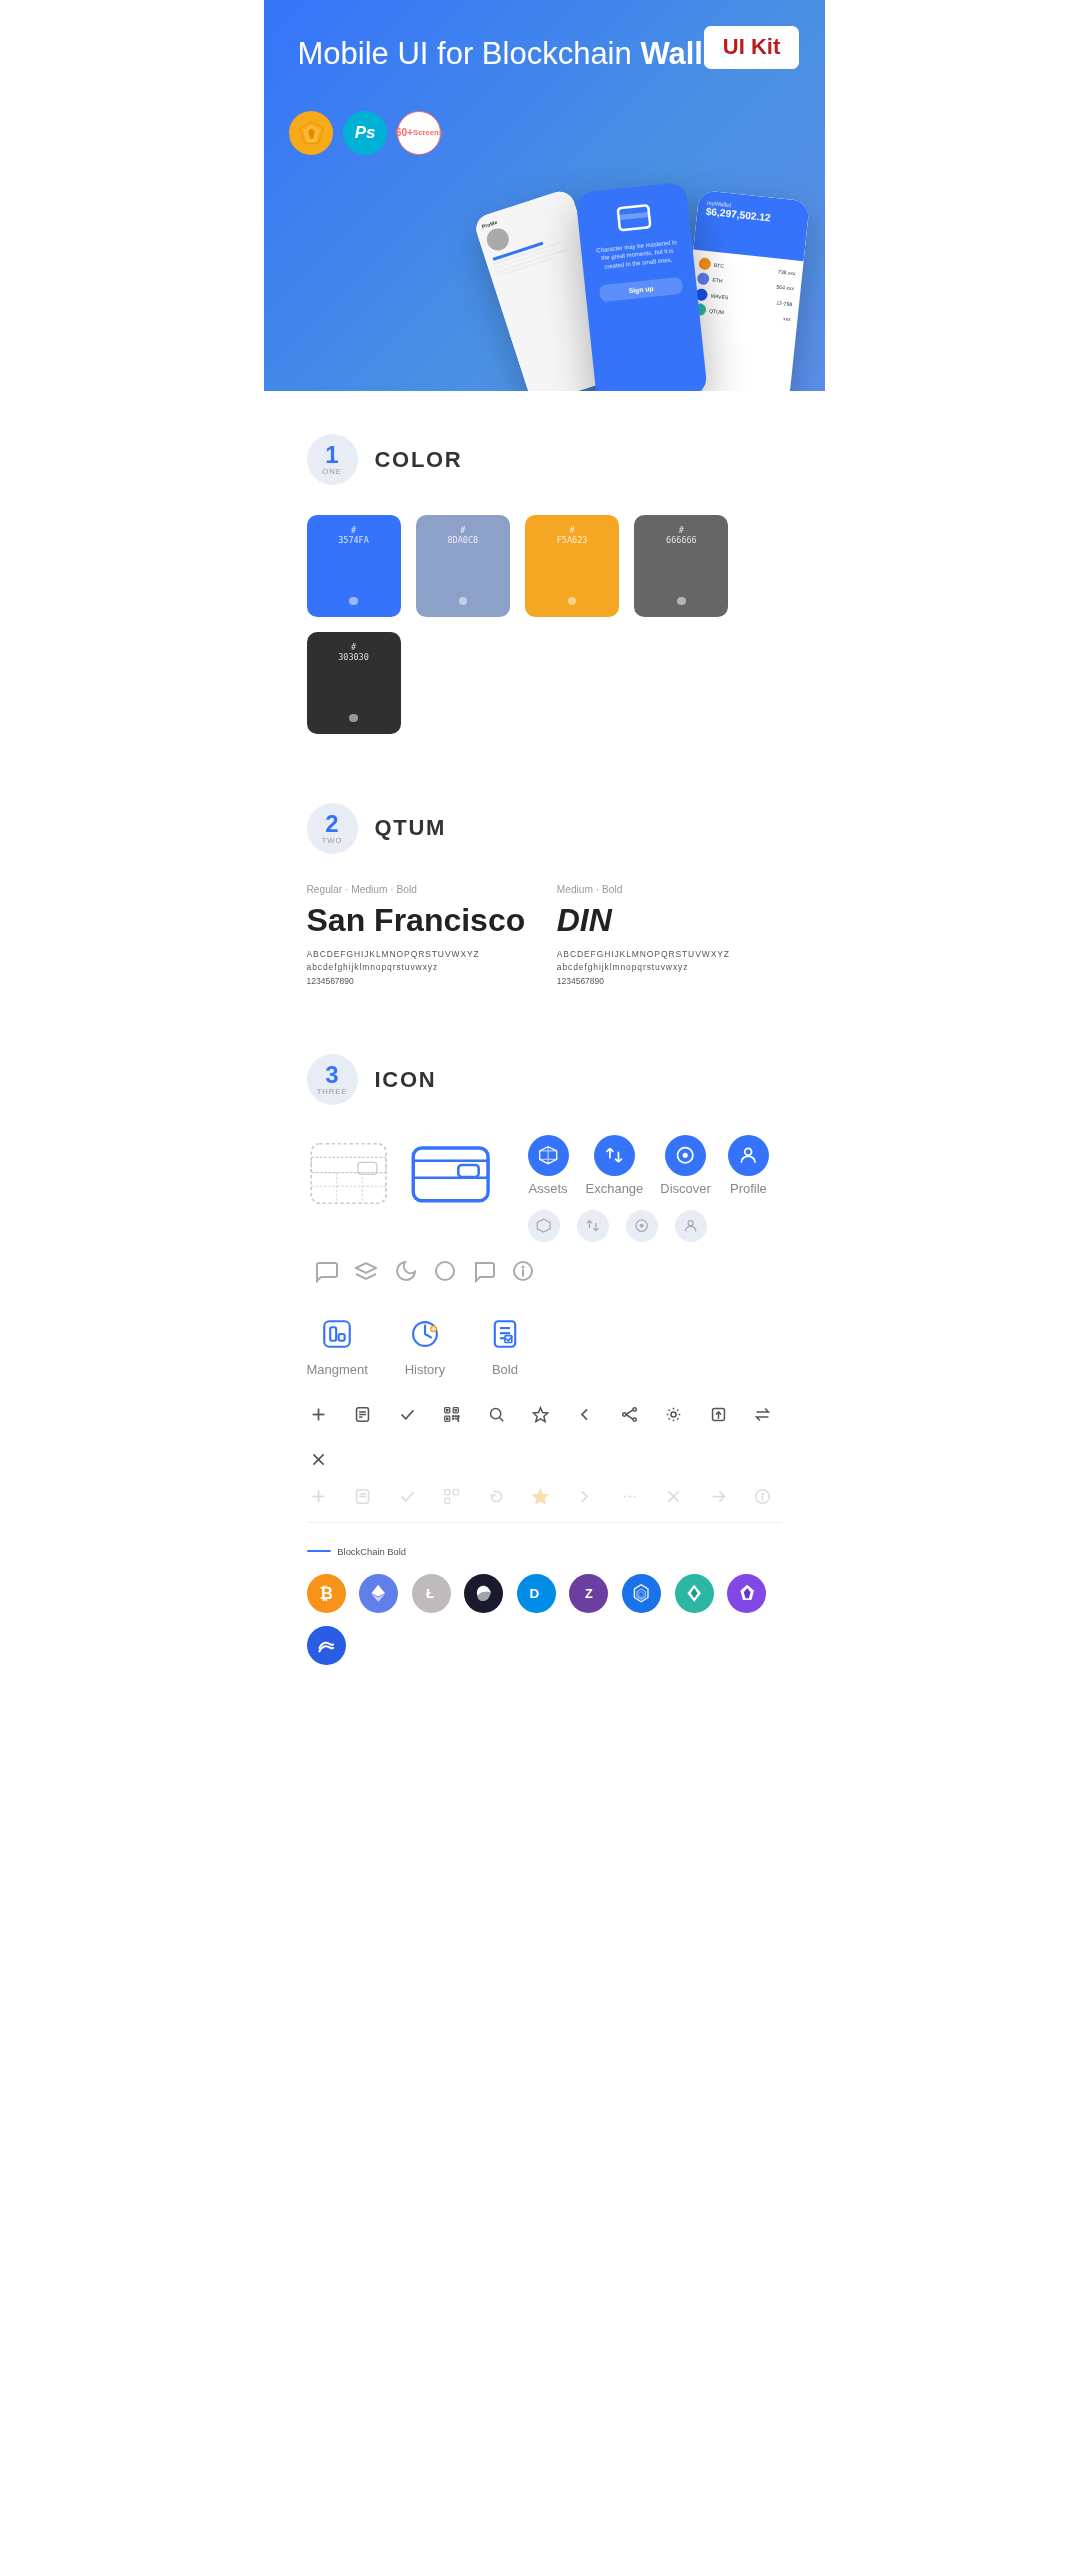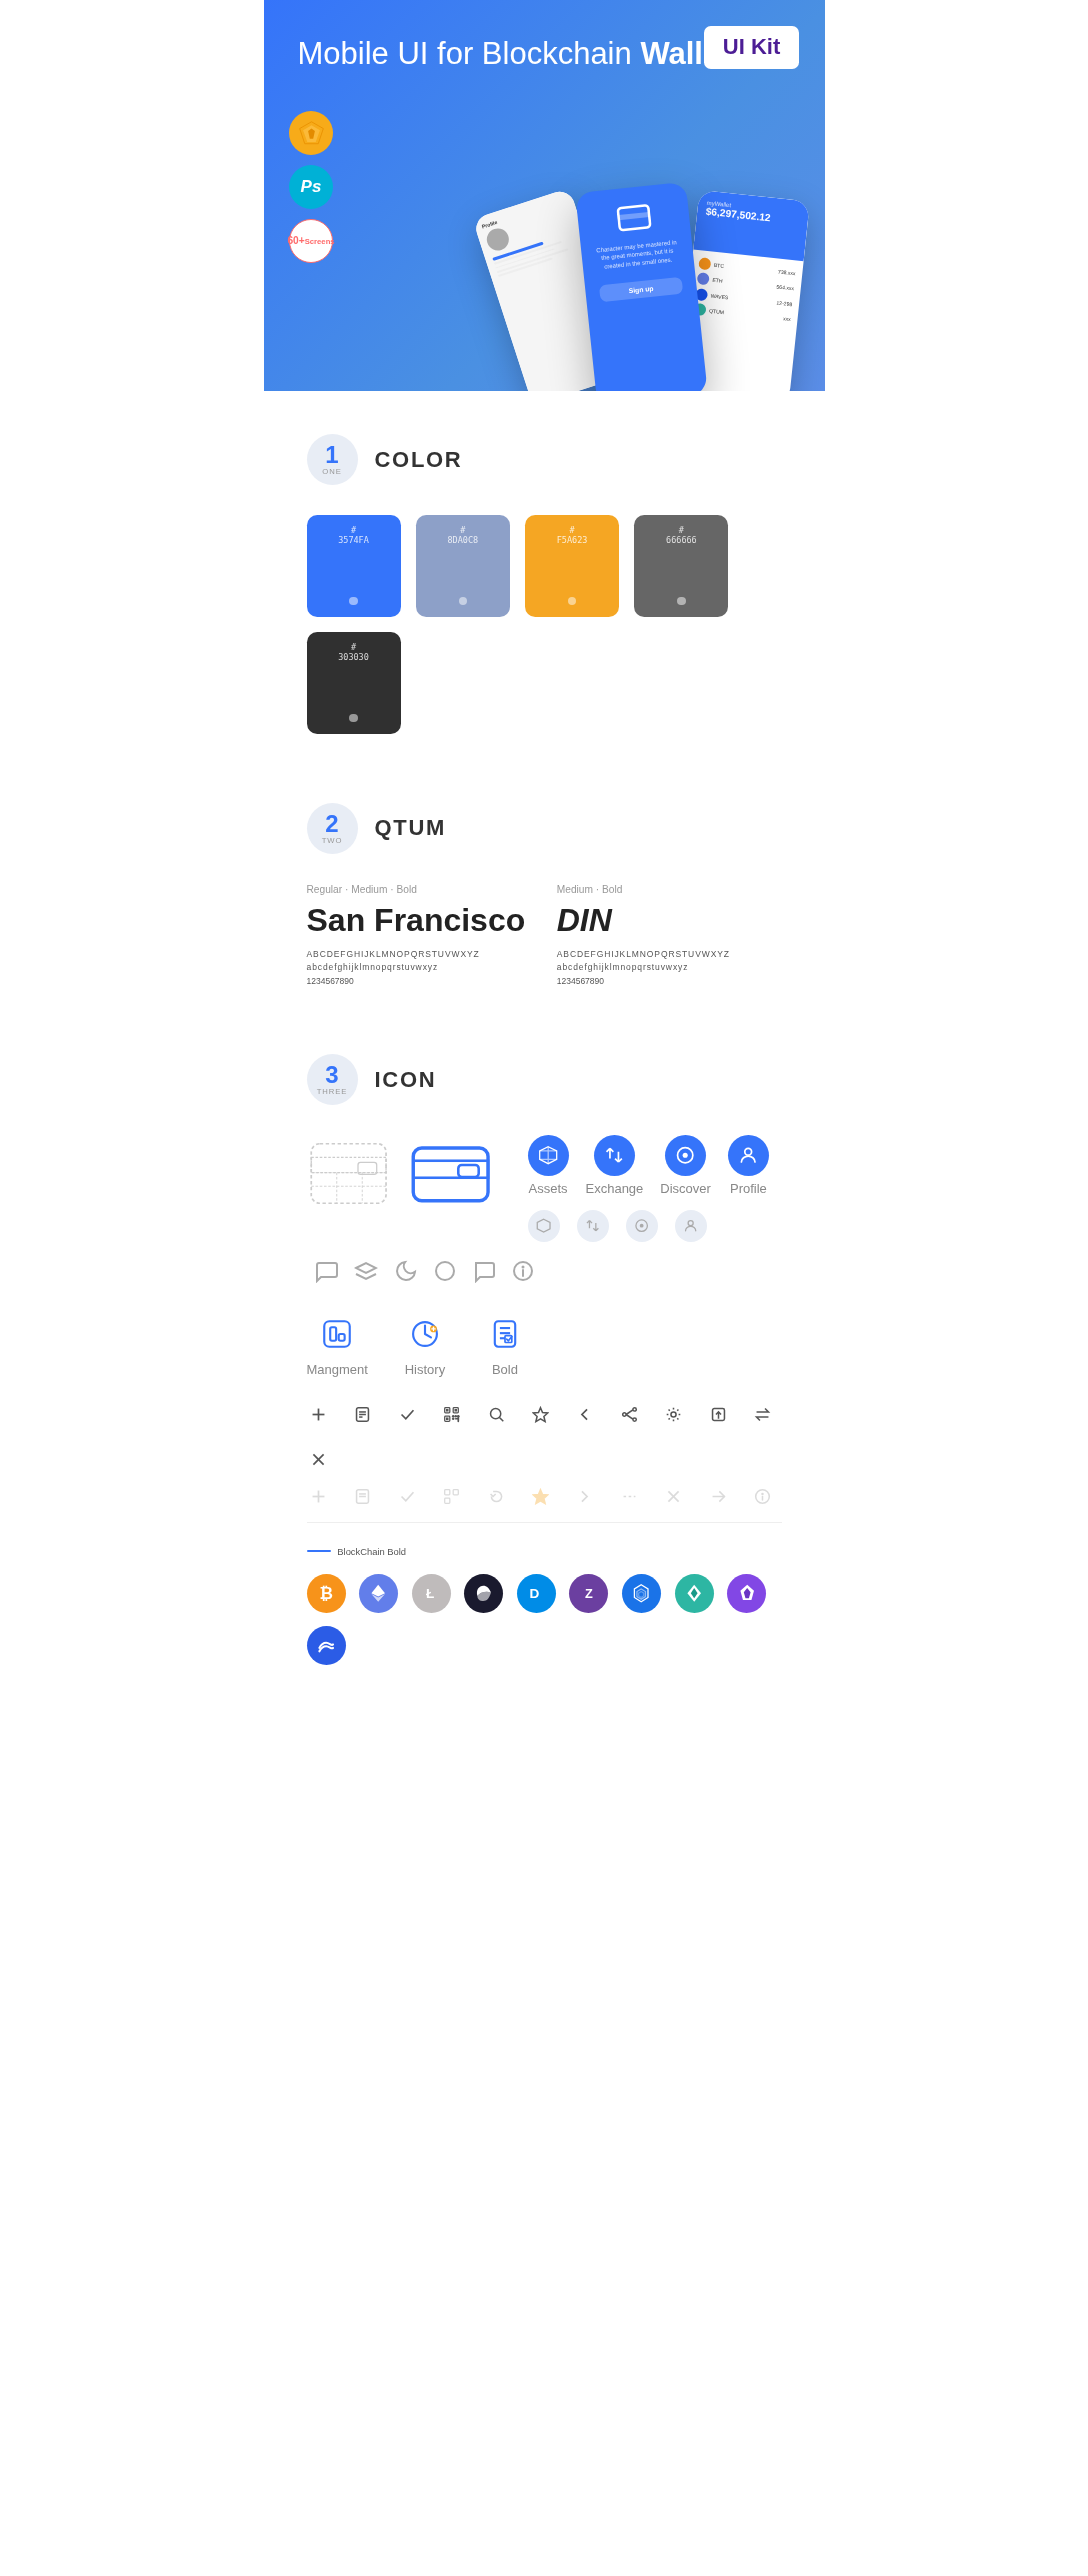--- a/index.html
+++ b/index.html
@@ -19,29 +19,28 @@
       font-weight: 400;
       line-height: 1.3;
       margin-bottom: 17px;
     }
     .hero-title strong { font-weight: 800; }
     .ui-kit-badge {
       position: absolute;
       top: 25.5px;
       right: 25.5px;
       background: #fff;
-      color: #4c1d95;
+      color: #b91c1c;
       font-size: 22px;
       font-weight: 700;
       padding: 8.5px 18.7px;
       border-radius: 6.8px;
     }
     .badge-icons {
       display: flex;
-      flex-direction: column;
       gap: 10.2px;
       position: absolute;
       left: 25.5px;
       top: 111px;
     }
     .badge-icon {
       width: 44px;
       height: 44px;
       border-radius: 50%;
       display: flex;

